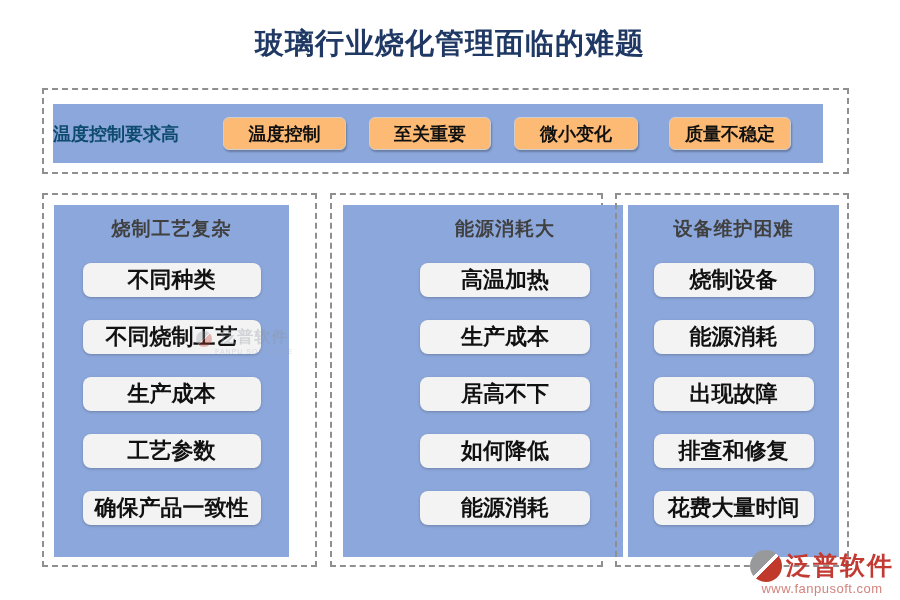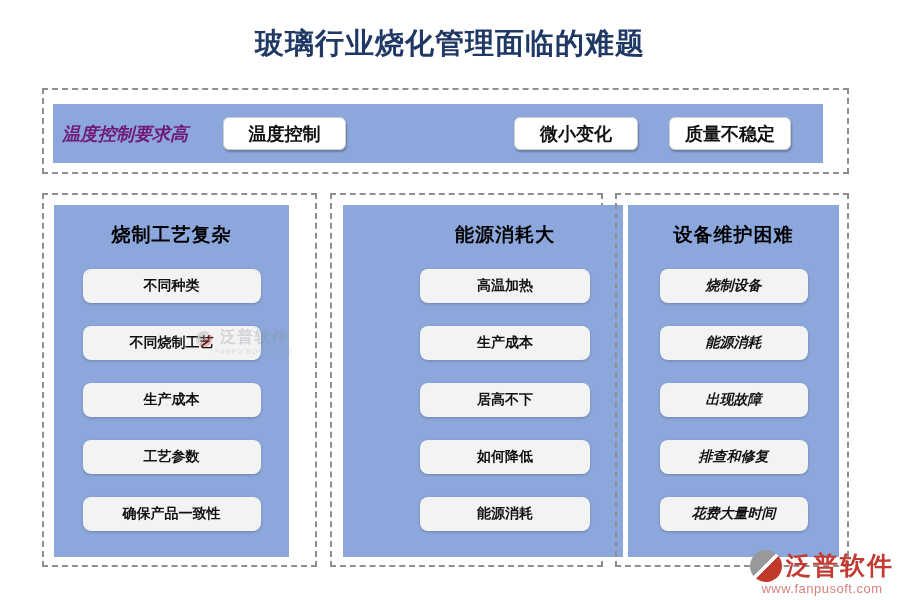--- a/index.html
+++ b/index.html
@@ -14,24 +14,24 @@
   .dashed-box{
     position:absolute;border:2px dashed #8f8f8f;box-sizing:border-box;
   }
   
   .top-box{left:42px;top:88px;width:807px;height:86px;}
   .banner{
     position:absolute;left:9px;top:14px;width:770px;height:59px;
     background:#8ca7db;display:flex;align-items:center;
   }
   .banner-label{
-    margin-left:9px;font-size:18px;font-weight:bold;color:#701a75;white-space:nowrap;font-style:italic;
+    font-size:18px;font-weight:bold;color:#0c4a6e;white-space:nowrap;
   }
   .chip{
-    position:absolute;top:13px;height:33px;background:#ffffff;
+    position:absolute;top:13px;height:33px;background:#fdba74;
     border:1px solid #cfcfcf;border-radius:6px;box-sizing:border-box;
     box-shadow:1px 2px 2px rgba(0,0,0,0.25);
     display:flex;align-items:center;justify-content:center;
     font-size:18px;font-weight:bold;color:#111;cursor:pointer;white-space:nowrap;
   }
   .chip0{left:170px;width:123px;}
   .chip1{left:316px;width:122px;}
   .chip2{left:461px;width:124px;}
   .chip3{left:616px;width:122px;}
   
@@ -40,35 +40,35 @@
   .col1{left:330px;width:273px;}
   .col2{left:615px;width:234px;}
   .panel{
     position:absolute;top:10px;background:#8ca7db;height:352px;
     display:flex;flex-direction:column;align-items:center;
   }
   .col0 .panel{left:10px;width:235px;}
   .col1 .panel{left:11px;width:236px;padding-left:44px;}
   .col2 .panel{left:11px;width:211px;}
   .col-header{
-    margin-top:17px;font-size:19px;font-weight:bold;color:#000000;
+    margin-top:11px;font-size:19px;font-weight:bold;color:#404040;
     letter-spacing:1px;white-space:nowrap;
   }
   .items{
     margin-top:21px;display:flex;flex-direction:column;align-items:center;gap:23px;
   }
   .item-btn{
     height:34px;background:#f3f3f3;border-radius:8px;
     box-shadow:0 1px 3px rgba(0,0,0,0.22);
     display:flex;align-items:center;justify-content:center;
-    font-size:14px;font-weight:bold;color:#111;cursor:pointer;white-space:nowrap;
+    font-size:22px;font-weight:bold;color:#111;cursor:pointer;white-space:nowrap;
   }
   .col0 .item-btn{width:178px;}
   .col1 .item-btn{width:170px;}
-  .col2 .item-btn{width:148px;font-style:italic;}
+  .col2 .item-btn{width:160px;}
   
   .watermark{
     position:absolute;left:196px;top:327px;display:flex;align-items:flex-start;
     opacity:0.33;pointer-events:none;z-index:5;
   }
   .watermark .wm-icon{width:16px;height:16px;border-radius:50%;
     background:linear-gradient(135deg,#9a9da0 47%,#ffffff 47%,#ffffff 53%,#c0392b 53%);
     margin-top:4px;}
   .watermark .wm-texts{margin-left:3px;display:flex;flex-direction:column;align-items:center;}
   .watermark .wm-name{font-size:16px;font-weight:bold;color:#8d949e;letter-spacing:1px;}
@@ -94,20 +94,21 @@
 </style>
 </head>
 <body>
 
 <div class="page-title">玻璃行业烧化管理面临的难题</div>
 
 <div class="dashed-box top-box">
   <div class="banner">
     <div class="banner-label">温度控制要求高</div>
     <div class="chip chip0">温度控制</div>
+    <div class="chip chip1">至关重要</div>
     <div class="chip chip2">微小变化</div>
     <div class="chip chip3">质量不稳定</div>
   </div>
 </div>
 
 <div class="dashed-box col-box col0">
   <div class="panel">
     <div class="col-header">烧制工艺复杂</div>
     <div class="items">
       <div class="item-btn">不同种类</div>

